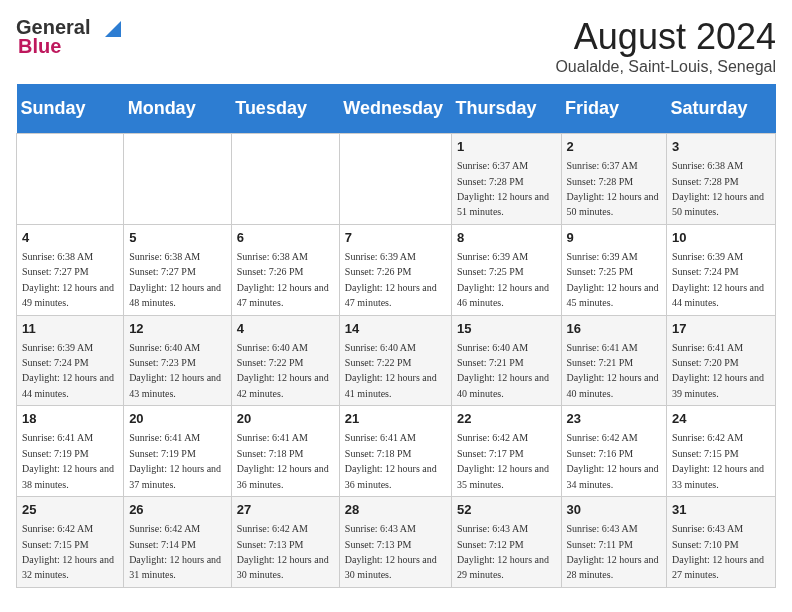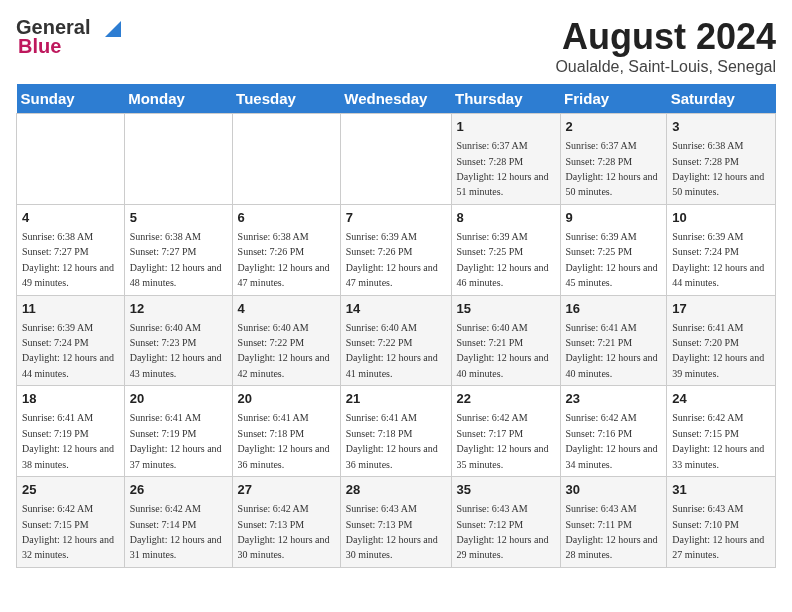--- a/index.html
+++ b/index.html
@@ -19,39 +19,39 @@
     .logo {
       display: flex;
       flex-direction: column;
       align-items: flex-start;
     }
     .title-block {
       text-align: right;
     }
     .title-block h1 {
       font-size: 36px;
-      font-weight: bold;
+      font-weight: normal;
       color: #222;
     }
     .title-block h2 {
       font-size: 16px;
       color: #444;
       font-weight: normal;
     }
     table {
       width: 100%;
       border-collapse: collapse;
       font-size: 11px;
     }
     thead tr th {
       background: #2d7dd2;
       color: #fff;
-      padding: 6px 4px;
+      padding: 14px 4px;
       text-align: left;
-      font-size: 15px;
+      font-size: 18px;
       font-weight: bold;
     }
     tbody tr td {
       border: 1px solid #ccc;
       vertical-align: top;
       padding: 4px 5px;
       width: 113px;
       min-height: 70px;
       color: #222;
       line-height: 1.4;
@@ -197,21 +197,21 @@
 Daylight: 12 hours and 32 minutes.</span></td>
         <td><span class="day-num">26</span><span class="day-info" style="white-space: pre-wrap;">Sunrise: 6:42 AM
 Sunset: 7:14 PM
 Daylight: 12 hours and 31 minutes.</span></td>
         <td><span class="day-num">27</span><span class="day-info" style="white-space: pre-wrap;">Sunrise: 6:42 AM
 Sunset: 7:13 PM
 Daylight: 12 hours and 30 minutes.</span></td>
         <td><span class="day-num">28</span><span class="day-info" style="white-space: pre-wrap;">Sunrise: 6:43 AM
 Sunset: 7:13 PM
 Daylight: 12 hours and 30 minutes.</span></td>
-        <td><span class="day-num">35</span><span class="day-info" style="white-space: pre-wrap;">Sunrise: 6:43 AM
+        <td><span class="day-num">52</span><span class="day-info" style="white-space: pre-wrap;">Sunrise: 6:43 AM
 Sunset: 7:12 PM
 Daylight: 12 hours and 29 minutes.</span></td>
         <td><span class="day-num">30</span><span class="day-info" style="white-space: pre-wrap;">Sunrise: 6:43 AM
 Sunset: 7:11 PM
 Daylight: 12 hours and 28 minutes.</span></td>
         <td><span class="day-num">31</span><span class="day-info" style="white-space: pre-wrap;">Sunrise: 6:43 AM
 Sunset: 7:10 PM
 Daylight: 12 hours and 27 minutes.</span></td>
       </tr>
     </tbody>

